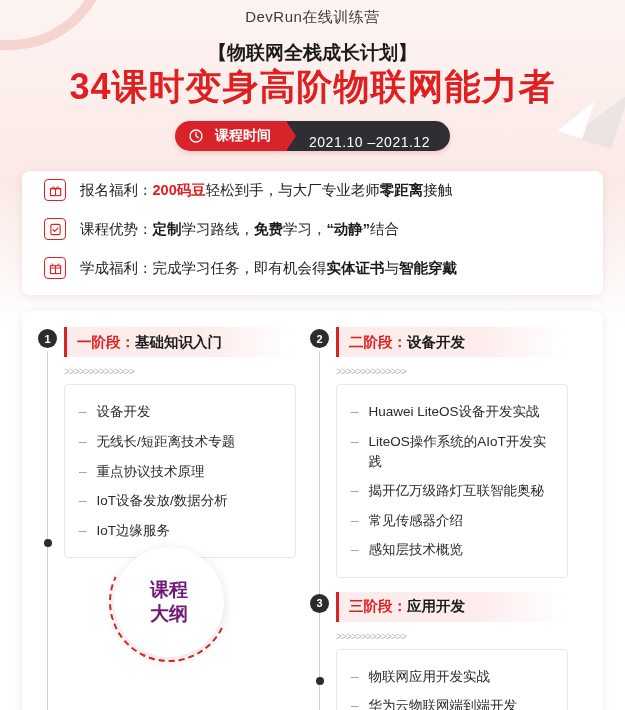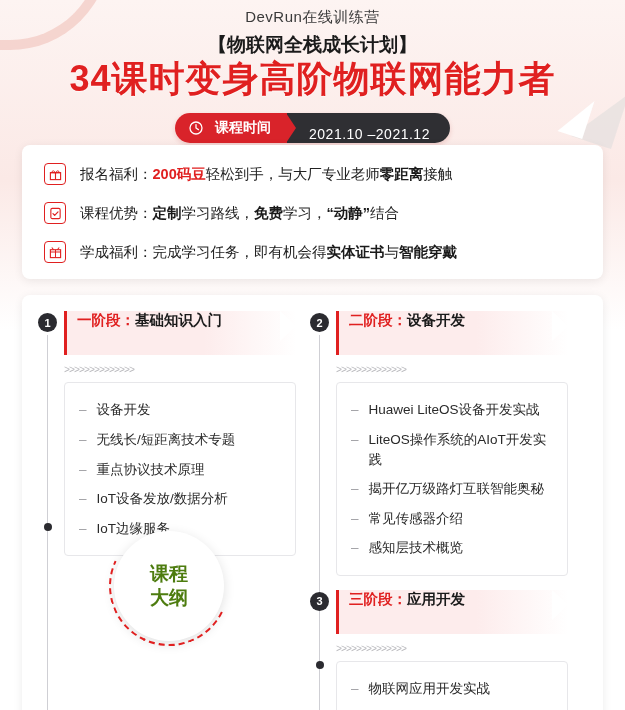--- a/index.html
+++ b/index.html
@@ -37,21 +37,21 @@
     position: absolute; right: 36px; top: 96px;
     width: 0; height: 0;
     border-left: 26px solid transparent;
     border-bottom: 40px solid #ffffff;
     transform: rotate(18deg);
   }
 
   
   .hdr { text-align: center; padding-top: 8px; position: relative; z-index: 3; }
   .hdr-brand {
-    font-size: 15px; color: #3a3a3a; letter-spacing: .5px; margin-bottom: 5px;
+    font-size: 15px; color: #3a3a3a; letter-spacing: .5px; margin-bottom: 13px;
   }
   .hdr-sub {
     font-size: 19px; font-weight: bold; color: #1b1b1b; 
   }
   .hdr-title {
     font-size: 36px; font-weight: bold; color: #e02020;
     letter-spacing: 1px; line-height: 1.15; margin-bottom: 14px;
     text-shadow: 0 1px 0 rgba(255,255,255,.6);
   }
 
@@ -81,22 +81,22 @@
     padding: 12px 20px 0 22px; font-size: 14px; letter-spacing: .5px;
   }
 
   
   .card {
     background: #fff; border-radius: 8px;
     box-shadow: 0 2px 10px rgba(0,0,0,.08);
     position: relative; z-index: 3;
   }
   .benefits {
-    margin: 2px 22px 0 22px;
-    padding: 18px 22px 16px 22px;
+    margin: 20px 22px 0 22px;
+    padding: 8px 22px 16px 22px;
   }
   .brow { display: flex; align-items: center; margin-bottom: 17px; font-size: 14.5px; color: #222; }
   .brow:last-child { margin-bottom: 0; }
   .bicon {
     width: 22px; height: 22px; flex: 0 0 22px; margin-right: 14px;
     border: 1.6px solid #e02020; border-radius: 4px;
     display: flex; align-items: center; justify-content: center;
     color: #e02020; font-size: 12px; line-height: 1;
   }
   .bicon svg { display: block; }
@@ -117,23 +117,23 @@
 
   .stage { position: relative; padding-left: 26px; margin-bottom: 14px; }
   .stage-num {
     position: absolute; left: 0; top: 2px;
     width: 19px; height: 19px; border-radius: 50%;
     background: #2b2b30; color: #fff;
     font-size: 11px; font-weight: bold;
     display: flex; align-items: center; justify-content: center;
   }
   .banner {
-    position: relative; height: 44px;
+    position: relative; height: 30px;
     background: linear-gradient(90deg, #fdecec 0%, #fdecec 60%, #ffffff 100%);
-    display: flex; align-items: flex-start;
+    display: flex; align-items: center;
     padding-left: 10px;
     border-left: 3px solid #e02020;
   }
   .banner::after {
     content: ""; position: absolute; right: -0px; top: 0;
     width: 0; height: 0;
     border-top: 15px solid transparent;
     border-bottom: 15px solid transparent;
     border-left: 16px solid #ffffff;
   }
@@ -169,21 +169,21 @@
   .circle-wrap {
     position: absolute; left: 92px; top: 236px;
     width: 110px; height: 110px; z-index: 4;
   }
   .circle {
     width: 110px; height: 110px; border-radius: 50%;
     background: #fff;
     box-shadow: 0 3px 12px rgba(0,0,0,.12);
     display: flex; flex-direction: column;
     align-items: center; justify-content: center;
-    font-size: 19px; font-weight: bold; color: #4d7c0f; line-height: 1.3;
+    font-size: 19px; font-weight: bold; color: #701a75; line-height: 1.3;
   }
   .circle-arc {
     position: absolute; left: -5px; top: -5px;
     width: 120px; height: 120px; border-radius: 50%;
     border: 2px dashed #e02020;
     border-top-color: transparent; border-right-color: transparent;
     transform: rotate(-20deg);
   }
 </style>
 </head>

